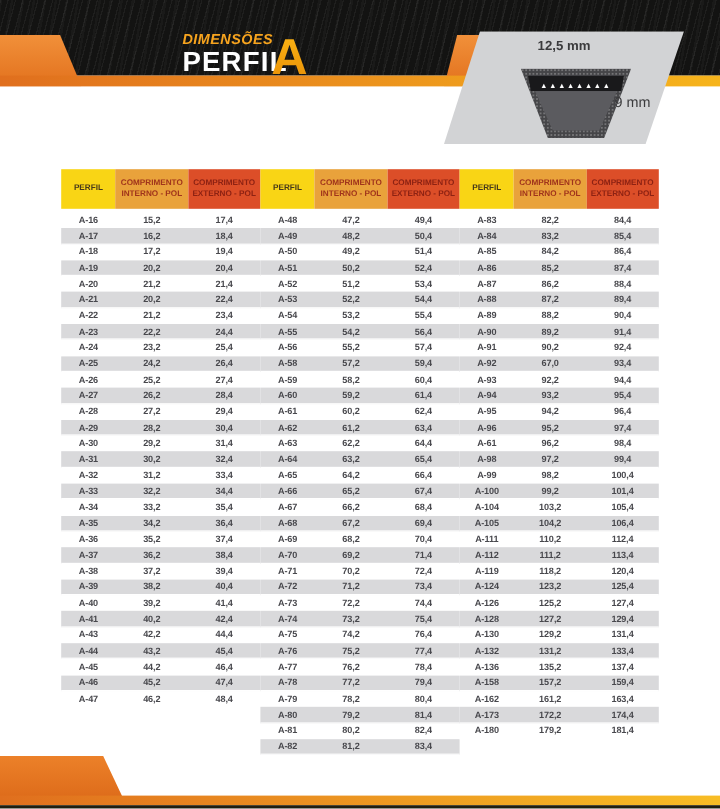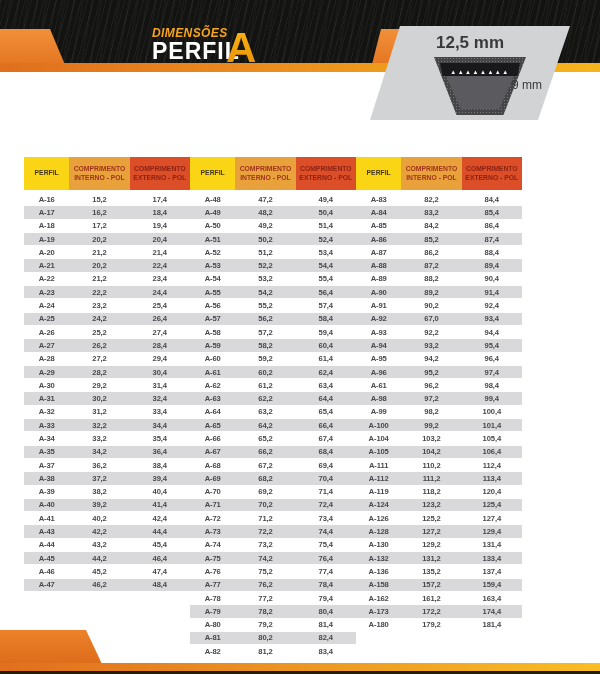--- a/index.html
+++ b/index.html
@@ -47,21 +47,21 @@
     -webkit-background-clip:text; background-clip:text; color:transparent;
   }
   
   .diagram {
     position:absolute; left:370px; top:26px; width:200px; height:94px;
     clip-path:polygon(15% 0,100% 0,84% 100%,0 100%);
     background:#d2d3d5;
   }
   .diagram-label-top {
     position:absolute; left:0; top:7px; width:200px; text-align:center;
-    font-size:17px; font-weight:700; color:#3a3a3c;
+    font-size:11px; font-weight:700; color:#3a3a3c;
   }
   .diagram-label-side {
     position:absolute; left:142px; top:52px;
     font-size:12px; font-weight:400; color:#3a3a3c;
   }
   .belt-outer {
     position:absolute; left:64px; top:31px; width:92px; height:58px;
     clip-path:polygon(0 0,100% 0,75.5% 100%,24.5% 100%);
     background-color:#454548;
     background-image:radial-gradient(rgba(255,255,255,.28) .5px, transparent .9px);
@@ -75,22 +75,22 @@
   .belt-band {
     position:absolute; left:70px; top:37px; width:80px; height:13px;
     clip-path:polygon(0 0,100% 0,97% 100%,3% 100%);
     background:#19191b;
     display:flex; align-items:flex-end; justify-content:center;
   }
   .cord-pattern { font-size:6px; line-height:7px; color:#ffffff; letter-spacing:1.5px; }
 
   
   .tables {
-    display:flex; justify-content:flex-start;
-    padding:16px 24px; margin-top:21px; align-items:flex-start;
+    display:flex; justify-content:center;
+    padding:16px 24px; margin-top:5px; align-items:flex-start;
   }
   .belt-table { width:166px; }
   .thead { display:flex; height:33px; }
   .th {
     display:flex; align-items:center; justify-content:center; text-align:center;
     font-size:6.8px; font-weight:700; line-height:1.25; padding:2px 3px;
   }
   .th-perfil  { width:27.3%;  background:#f9d515; color:#46391b; }
   .th-int     { width:36.35%; background:#e9a23b; color:#a0341c; }
   .th-ext     { width:36.35%; background:#dc4e28; color:#8d2213; }
@@ -253,20 +253,25 @@
             <div class="cell c0">A-34</div>
             <div class="cell c1">33,2</div>
             <div class="cell c2">35,4</div>
           </div>
           <div class="row">
             <div class="cell c0">A-35</div>
             <div class="cell c1">34,2</div>
             <div class="cell c2">36,4</div>
           </div>
           <div class="row">
+            <div class="cell c0">A-36</div>
+            <div class="cell c1">35,2</div>
+            <div class="cell c2">37,4</div>
+          </div>
+          <div class="row">
             <div class="cell c0">A-37</div>
             <div class="cell c1">36,2</div>
             <div class="cell c2">38,4</div>
           </div>
           <div class="row">
             <div class="cell c0">A-38</div>
             <div class="cell c1">37,2</div>
             <div class="cell c2">39,4</div>
           </div>
           <div class="row">
@@ -358,25 +363,20 @@
             <div class="cell c0">A-55</div>
             <div class="cell c1">54,2</div>
             <div class="cell c2">56,4</div>
           </div>
           <div class="row">
             <div class="cell c0">A-56</div>
             <div class="cell c1">55,2</div>
             <div class="cell c2">57,4</div>
           </div>
           <div class="row">
-            <div class="cell c0">A-57</div>
-            <div class="cell c1">56,2</div>
-            <div class="cell c2">58,4</div>
-          </div>
-          <div class="row">
             <div class="cell c0">A-58</div>
             <div class="cell c1">57,2</div>
             <div class="cell c2">59,4</div>
           </div>
           <div class="row">
             <div class="cell c0">A-59</div>
             <div class="cell c1">58,2</div>
             <div class="cell c2">60,4</div>
           </div>
           <div class="row">

